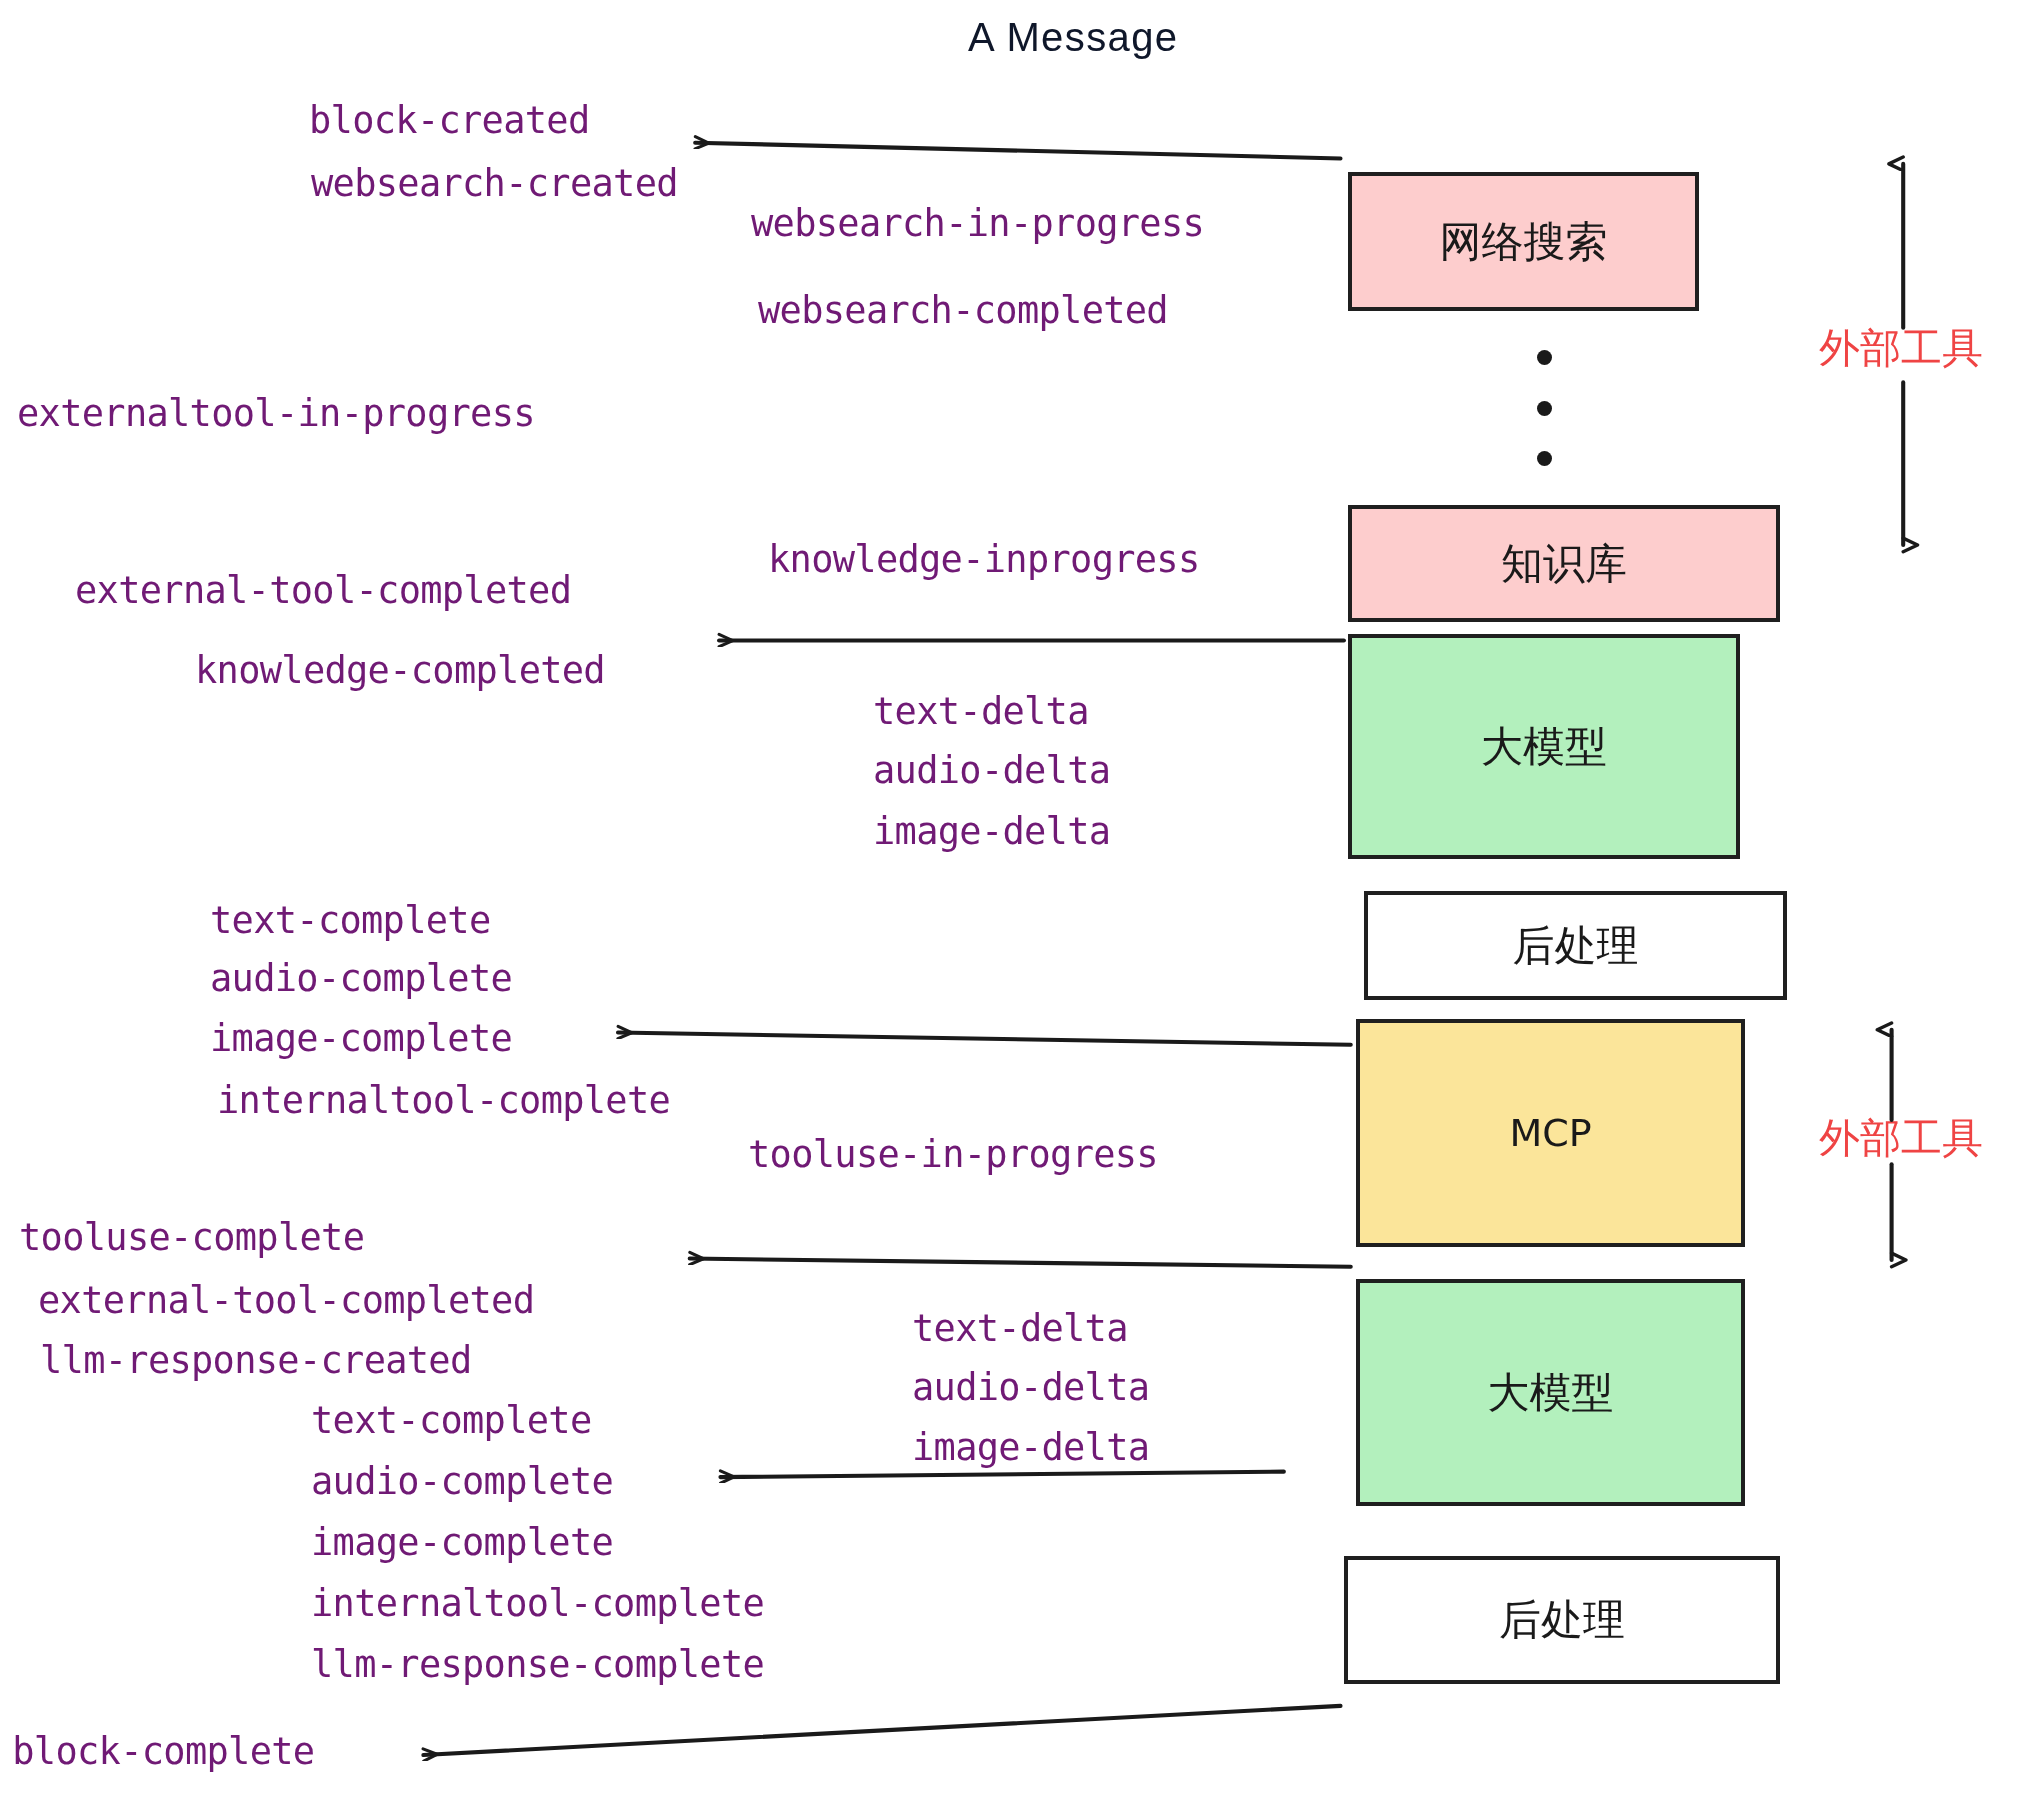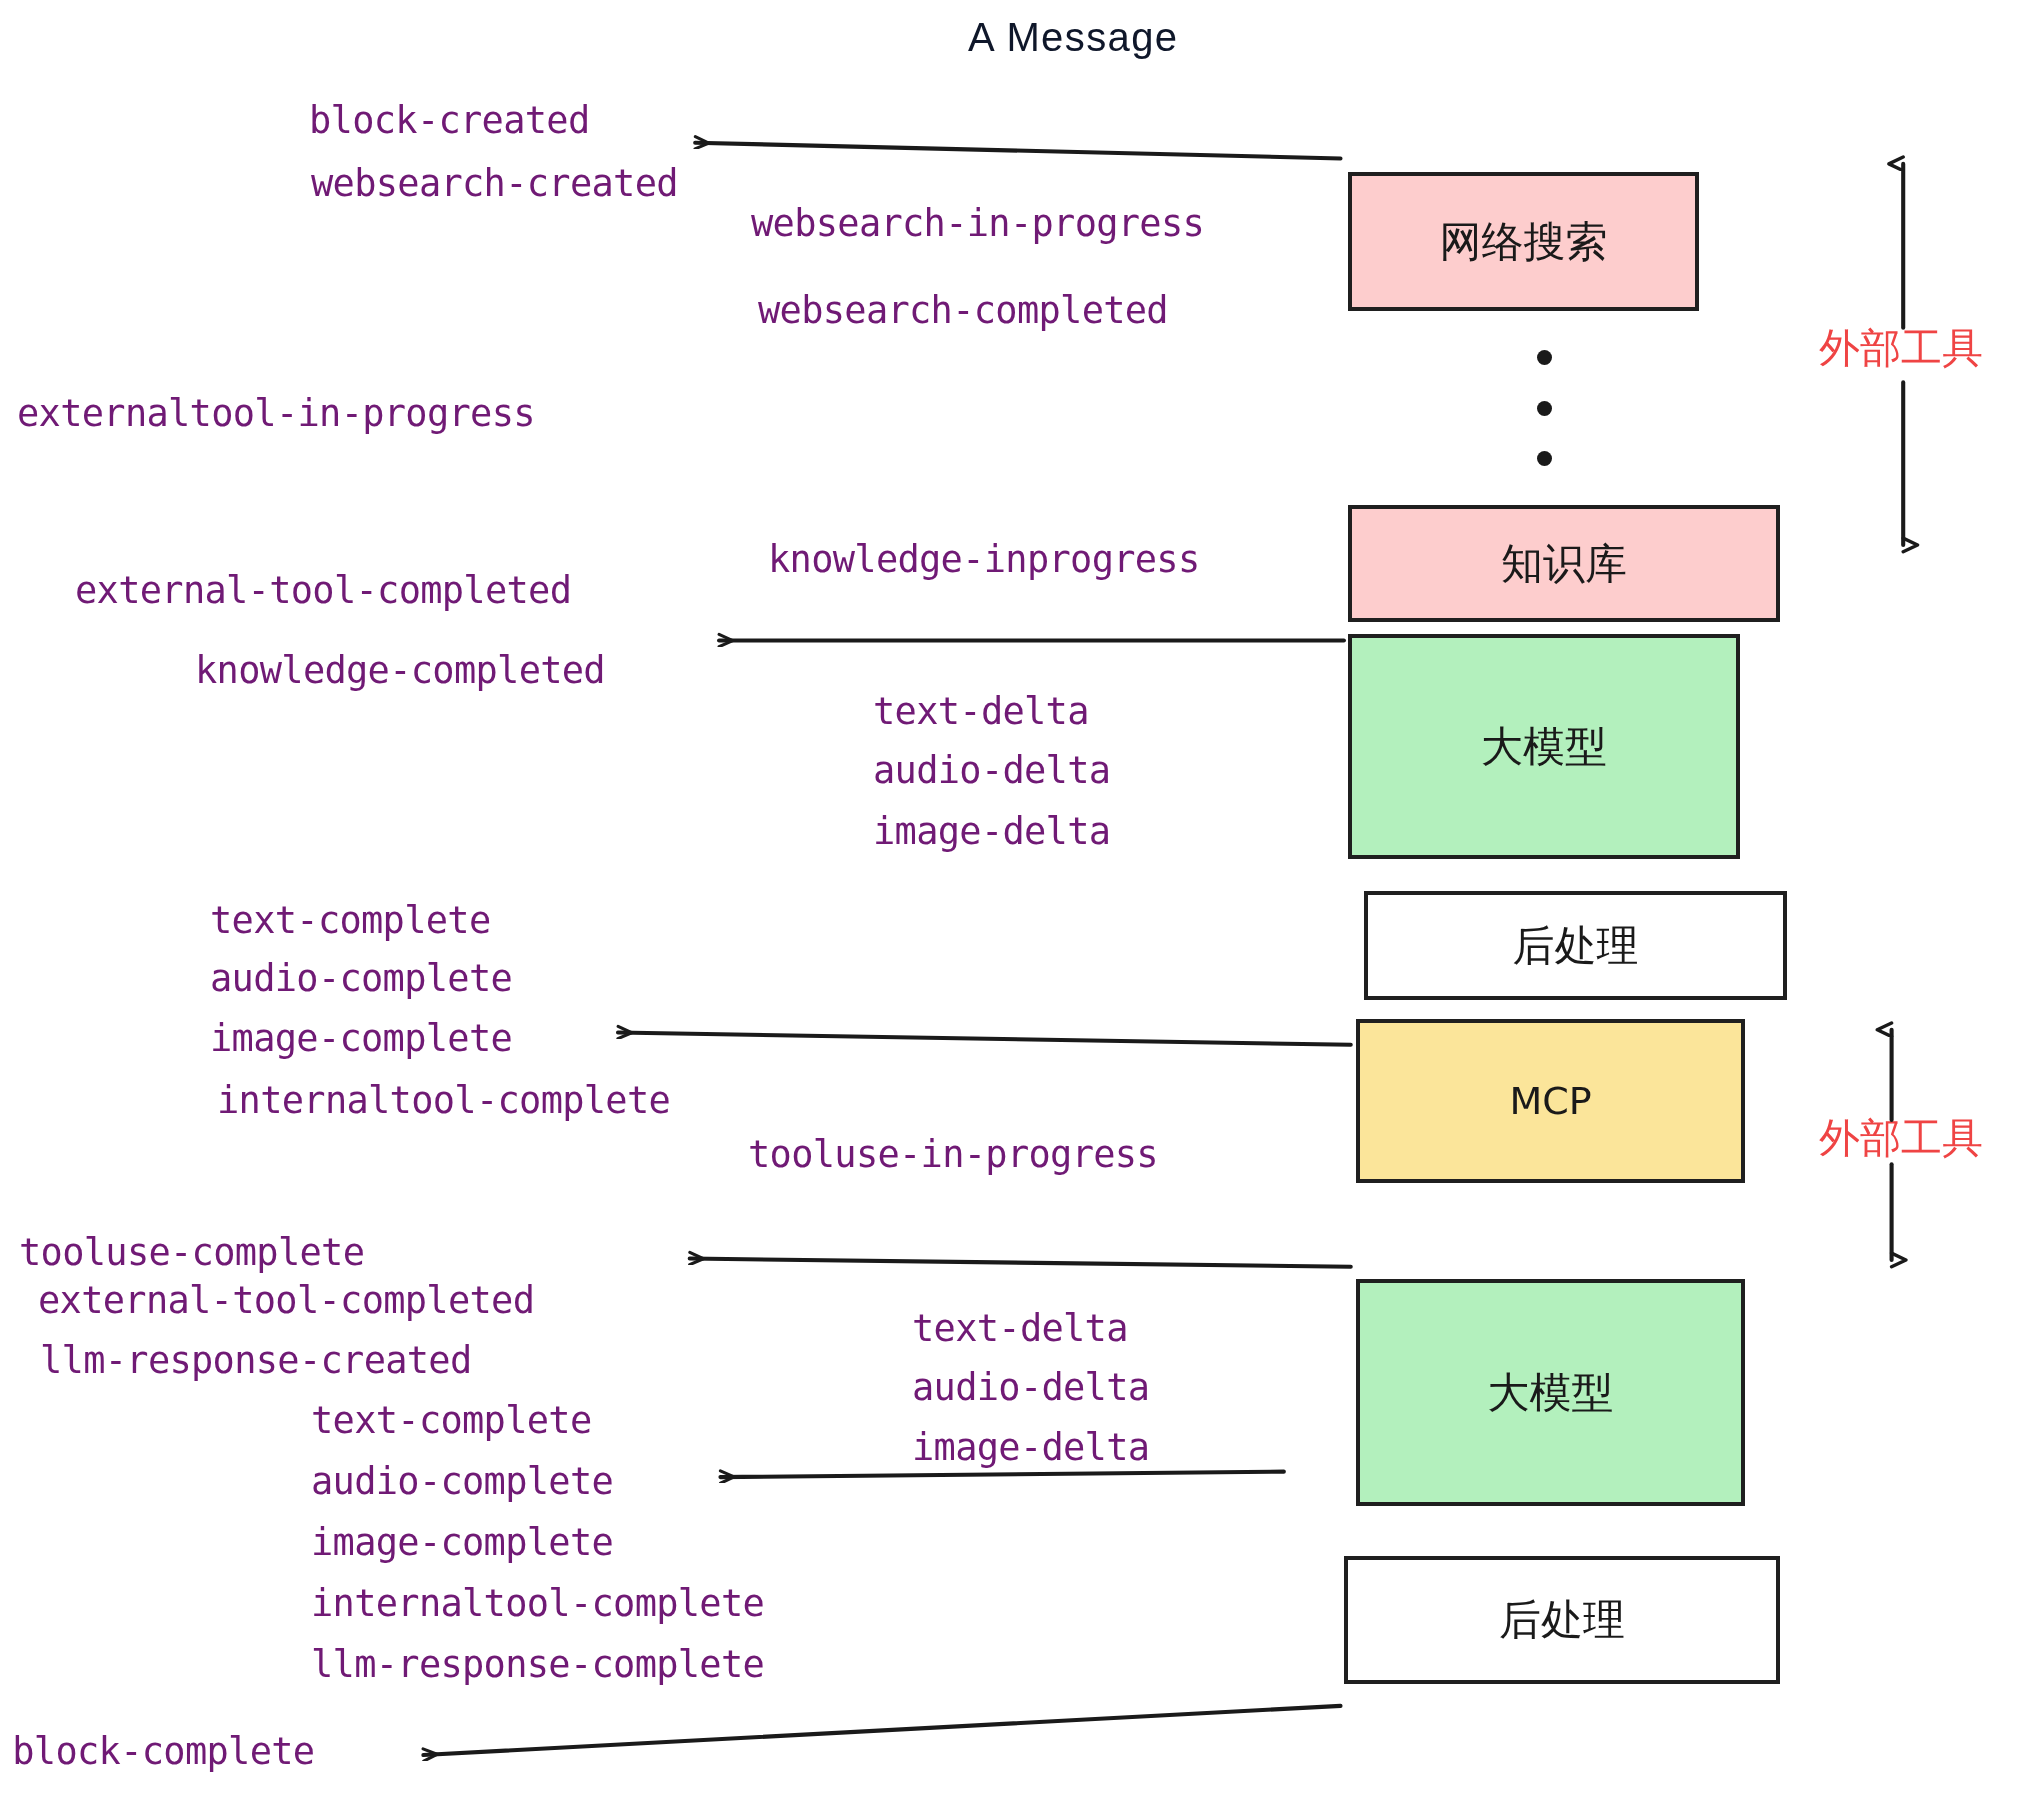--- a/index.html
+++ b/index.html
@@ -94,21 +94,21 @@
       </div>
       <div class="node" style="left: 1348px; top: 505px; width: 432px; height: 117px; background: rgb(253, 205, 205); border-color: rgb(31, 31, 31);">
         <span class="node-label">知识库</span>
       </div>
       <div class="node" style="left: 1348px; top: 634px; width: 392px; height: 225px; background: rgb(179, 240, 189); border-color: rgb(31, 31, 31);">
         <span class="node-label">大模型</span>
       </div>
       <div class="node" style="left: 1364px; top: 891px; width: 423px; height: 109px; background: rgb(255, 255, 255); border-color: rgb(31, 31, 31);">
         <span class="node-label">后处理</span>
       </div>
-      <div class="node" style="left: 1356px; top: 1019px; width: 389px; height: 164px; background: rgb(251, 229, 154); border-color: rgb(31, 31, 31);">
+      <div class="node" style="left: 1356px; top: 1019px; width: 389px; height: 228px; background: rgb(251, 229, 154); border-color: rgb(31, 31, 31);">
         <span class="node-label latin">MCP</span>
       </div>
       <div class="node" style="left: 1356px; top: 1279px; width: 389px; height: 227px; background: rgb(179, 240, 189); border-color: rgb(31, 31, 31);">
         <span class="node-label">大模型</span>
       </div>
       <div class="node" style="left: 1344px; top: 1556px; width: 436px; height: 128px; background: rgb(255, 255, 255); border-color: rgb(31, 31, 31);">
         <span class="node-label">后处理</span>
       </div>
     </div>
   <div id="events-layer">
@@ -121,21 +121,21 @@
       <div class="ev" style="left: 75px; top: 572px;">external-tool-completed</div>
       <div class="ev" style="left: 195px; top: 652px;">knowledge-completed</div>
       <div class="ev" style="left: 873px; top: 693px;">text-delta</div>
       <div class="ev" style="left: 873px; top: 752px;">audio-delta</div>
       <div class="ev" style="left: 873px; top: 813px;">image-delta</div>
       <div class="ev" style="left: 210px; top: 902px;">text-complete</div>
       <div class="ev" style="left: 210px; top: 960px;">audio-complete</div>
       <div class="ev" style="left: 210px; top: 1020px;">image-complete</div>
       <div class="ev" style="left: 217px; top: 1082px;">internaltool-complete</div>
       <div class="ev" style="left: 748px; top: 1136px;">tooluse-in-progress</div>
-      <div class="ev" style="left: 19px; top: 1219px; margin-top: 15px;">tooluse-complete</div>
+      <div class="ev" style="left: 19px; top: 1219px;">tooluse-complete</div>
       <div class="ev" style="left: 38px; top: 1282px;">external-tool-completed</div>
       <div class="ev" style="left: 40px; top: 1342px;">llm-response-created</div>
       <div class="ev" style="left: 912px; top: 1310px;">text-delta</div>
       <div class="ev" style="left: 912px; top: 1369px;">audio-delta</div>
       <div class="ev" style="left: 912px; top: 1429px;">image-delta</div>
       <div class="ev" style="left: 311px; top: 1402px;">text-complete</div>
       <div class="ev" style="left: 311px; top: 1463px;">audio-complete</div>
       <div class="ev" style="left: 311px; top: 1524px;">image-complete</div>
       <div class="ev" style="left: 311px; top: 1585px;">internaltool-complete</div>
       <div class="ev" style="left: 311px; top: 1646px;">llm-response-complete</div>

